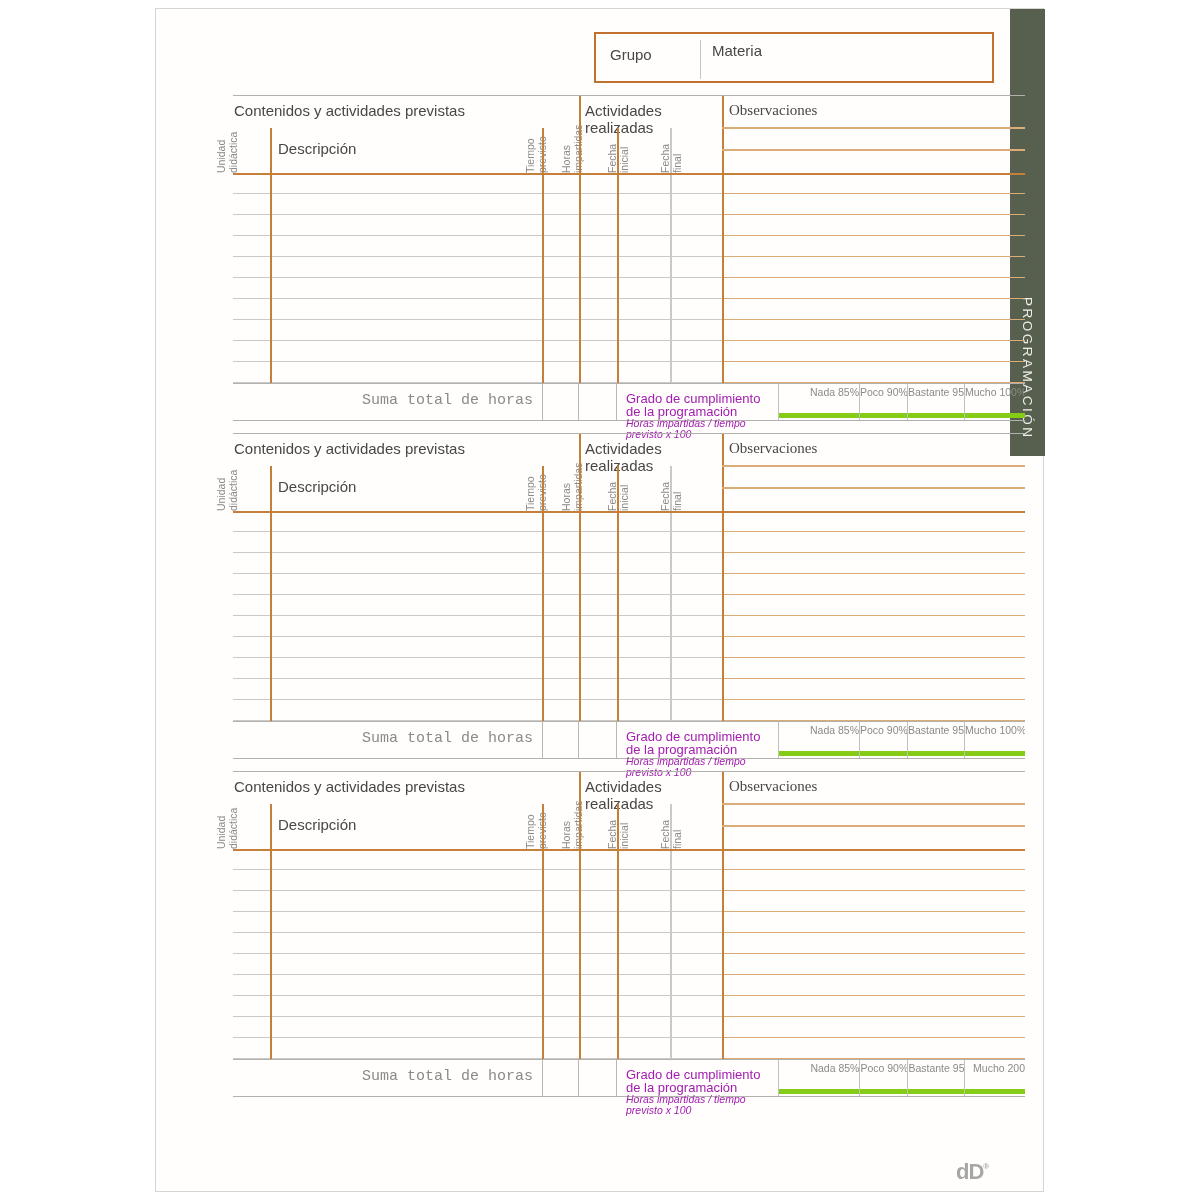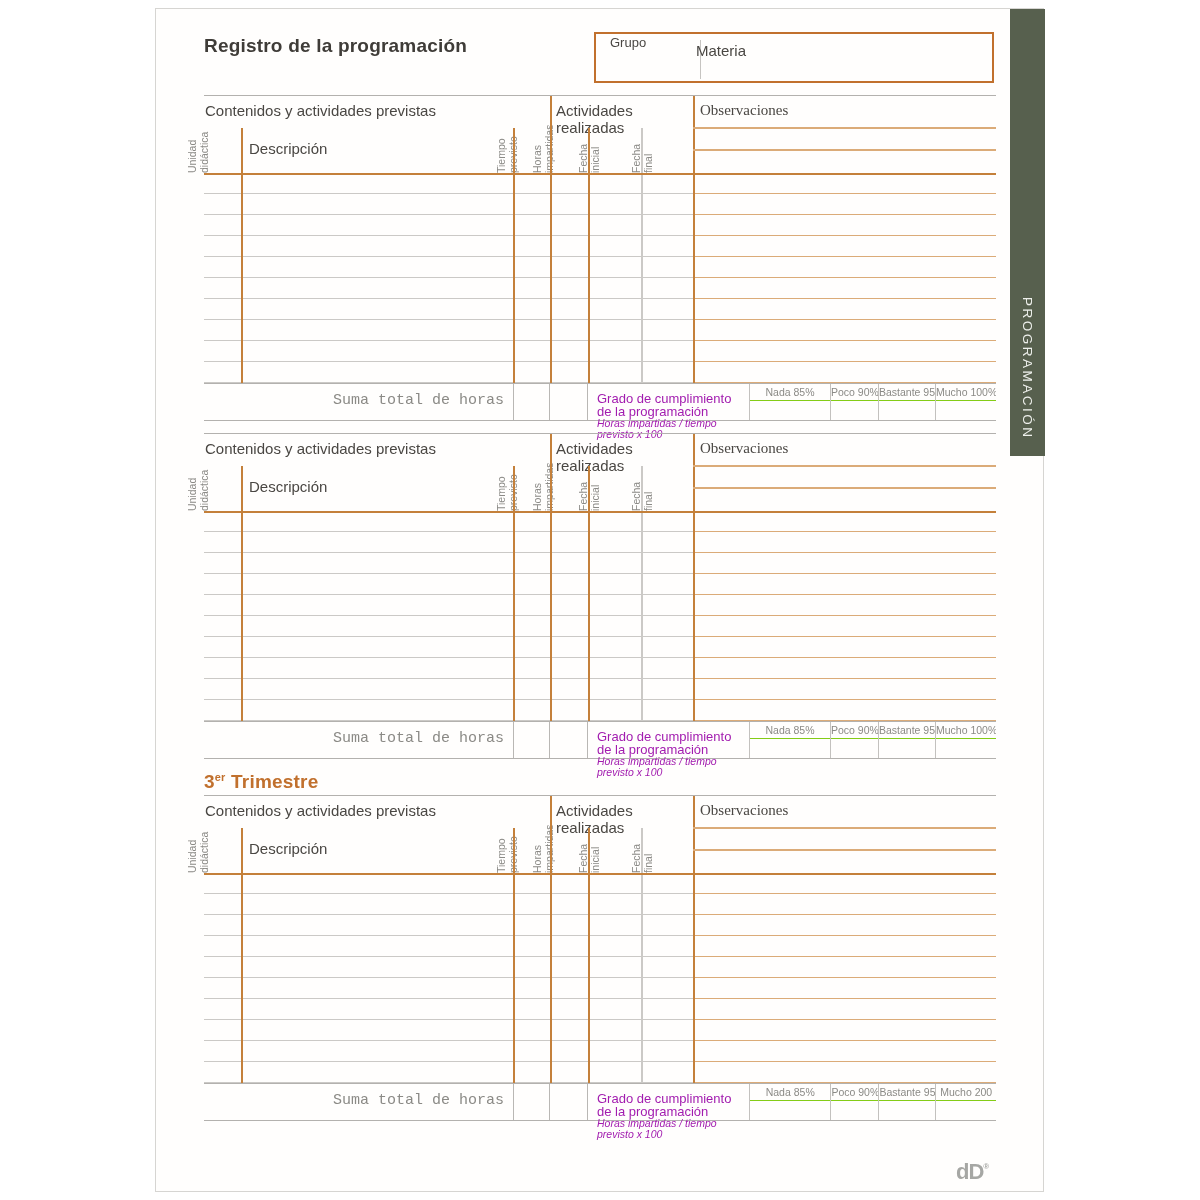--- a/index.html
+++ b/index.html
@@ -10,31 +10,31 @@
 
   
   .side-tab{position:absolute;left:854px;top:0px;width:35px;height:447px;background:#57604e;
             display:flex;flex-direction:column;justify-content:flex-end;align-items:center;
             padding-bottom:16px;box-sizing:border-box;}
   .side-tab span{writing-mode:vertical-rl;color:#eef0ec;font-size:13.5px;letter-spacing:2.5px;}
 
   
   .page-title{position:absolute;left:48px;top:26px;font-size:19px;font-weight:bold;color:#3f3c38;letter-spacing:.2px;}
   .gm-box{position:absolute;left:438px;top:23px;width:400px;height:51px;border:2px solid #c1702d;box-sizing:border-box;background:#fffefd;}
-  .gm-grupo{position:absolute;left:14px;top:1px;font-size:13px;color:#4a4743;}
-  .gm-materia{position:absolute;left:100px;top:8px;font-size:15px;color:#4a4743;}
+  .gm-grupo{position:absolute;left:14px;top:12px;font-size:15px;color:#4a4743;}
+  .gm-materia{position:absolute;left:116px;top:8px;font-size:15px;color:#4a4743;}
   .gm-div{position:absolute;left:104px;top:6px;bottom:2px;width:1px;background:#c6c4c1;}
 
   
   .sections{position:absolute;left:48px;top:86px;width:792px;}
   .section{margin-bottom:12px;}
   .sec-heading{height:24px;color:#c1702d;font-size:19px;font-weight:bold;letter-spacing:.2px;}
   .sec-heading .sup{font-size:11px;vertical-align:7px;}
 
-  .tbl{position:relative;width:792px;border-top:1.5px solid #b3b1ae;color:#4a4743;}
+  .tbl{position:relative;width:792px;border-top:1.5px solid #b3b1ae;color:#4a4743;margin-left:29px;}
   .tbl-titles{display:flex;height:32px;font-size:15px;}
   .tt-c{width:346px;padding:6px 0 0 1px;box-sizing:border-box;}
   .tt-a{width:143px;padding:6px 0 0 6px;box-sizing:border-box;}
   .tt-o{width:303px;padding:6px 0 0 7px;box-sizing:border-box;font-family:Liberation Serif, serif;}
 
   
   .vlab{position:absolute;width:56px;height:24px;top:53px;transform:rotate(-90deg);
         transform-origin:0 100%;font-size:10.5px;line-height:11.5px;color:#8b8a86;white-space:pre-line;}
   .lab-unidad{left:7px;}  .lab-tiempo{left:316px;} .lab-horas{left:352px;}
   .lab-fi{left:398px;}    .lab-ff{left:451px;}
@@ -61,38 +61,37 @@
              font-size:15px;color:#8b8a86;line-height:33px;font-family:Liberation Mono, monospace;}
   .sum-cell{box-sizing:border-box;border-color:#b9b7b4;border-style:solid;border-width:0;}
   .sum-c1{width:37px;border-left-width:1.5px;border-right-width:1.5px;}
   .sum-c2{width:38px;border-right-width:1.5px;}
   .sum-grado{width:161px;box-sizing:border-box;padding:8px 0 0 9px;color:#a21caf;}
   .sum-grado .g1{font-size:13px;line-height:13px;}
   .sum-grado .g2{font-size:10.5px;line-height:11px;font-style:italic;}
   .sum-ratings{width:247px;display:flex;border-left:1px solid #c3c1be;box-sizing:border-box;}
   .rat-col{box-sizing:border-box;border-right:1px solid #c3c1be;display:flex;flex-direction:column;}
   .rat-col:last-child{border-right:none;}
-  .rat-label{height:17px;box-sizing:border-box;border-bottom:1px solid #84cc16;
-             font-size:10.5px;color:#8b8a86;text-align:center;line-height:16px;white-space:nowrap;overflow:hidden;}
+  .rat-label{height:34px;box-sizing:border-box;border-bottom:5px solid #84cc16;
+             font-size:10.5px;color:#8b8a86;text-align:right;line-height:16px;white-space:nowrap;overflow:hidden;}
 
   
   .logo{position:absolute;left:800px;top:1150px;font-size:22px;font-weight:bold;color:#a6a7a4;letter-spacing:-1px;}
   .logo .reg{font-size:8px;vertical-align:10px;letter-spacing:0;}
 </style>
 </head>
 <body>
 
 <div class="canvas">
   <div class="page">
 
     <div class="side-tab">
       <span>PROGRAMACIÓN</span>
     </div>
 
-    <div class="page-title">Registro de la programación</div>
 
     <div class="gm-box">
       <div class="gm-grupo">Grupo</div>
       <div class="gm-div"></div>
       <div class="gm-materia">Materia</div>
     </div>
 
     <div class="sections" id="sections">
   <section class="section">
     <div class="tbl">
@@ -296,23 +295,20 @@
                 <div class="rat-col" style="width: 60px;">
                   <div class="rat-label">Mucho 100%</div>
                   <div></div>
                 </div>
               </div>
       </div>
     </div>
   </section>
 
   <section class="section">
-    <div class="sec-heading">
-      <span>3</span><span class="sup">er</span> <span>Trimestre</span>
-    </div>
     <div class="tbl">
       <div class="tbl-titles">
         <div class="tt-c">Contenidos y actividades previstas</div>
         <div class="tt-a">Actividades realizadas</div>
         <div class="tt-o">Observaciones</div>
       </div>
 
       <div class="vlab lab-unidad">Unidad
 didáctica</div>
       <div class="desc-lab">Descripción</div>

